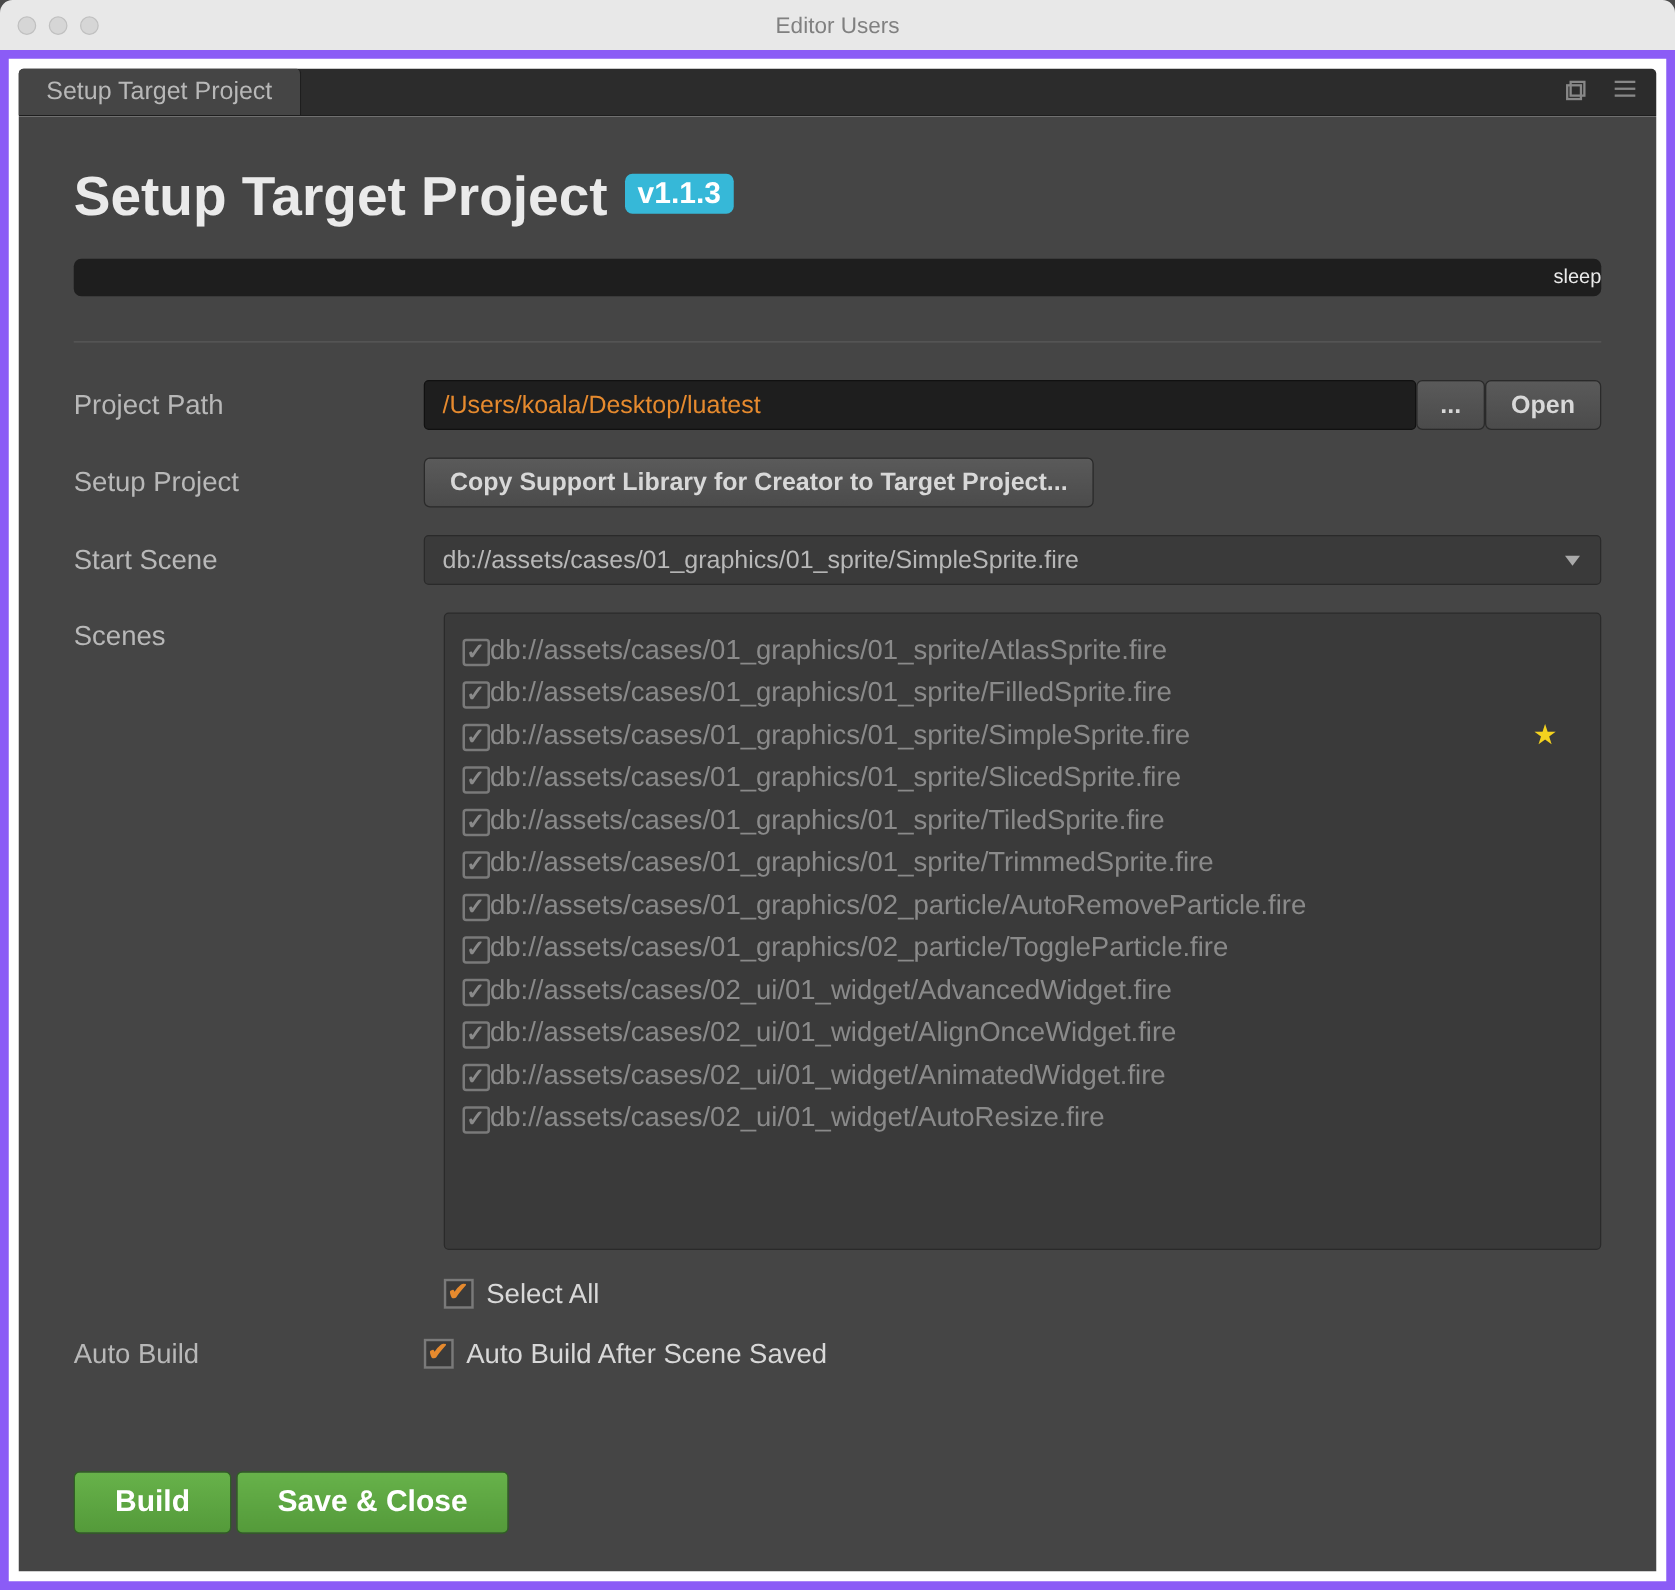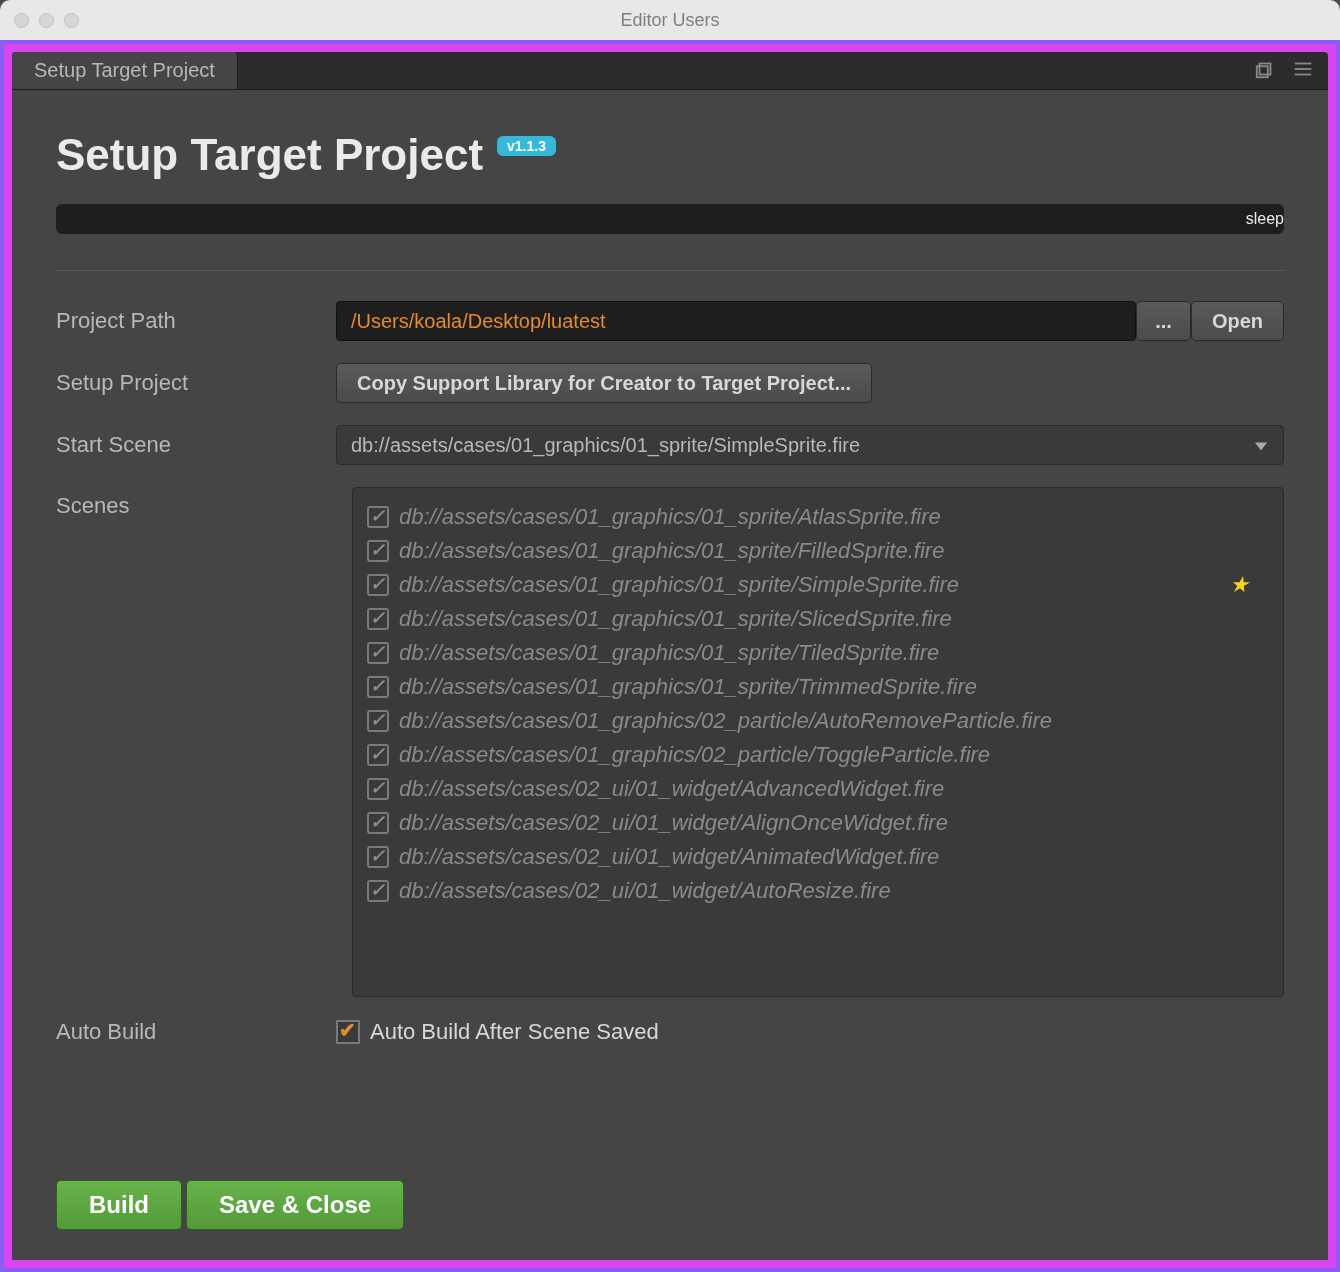--- a/index.html
+++ b/index.html
@@ -18,23 +18,23 @@
     border-top-right-radius: 10px;
     display: flex;
     align-items: center;
     padding: 0 14px;
     position: relative;
   }
   .traffic-lights { display: flex; gap: 10px; position: absolute; left: 14px; }
   .dot { width: 15px; height: 15px; border-radius: 50%; background: #d6d6d6; border: 1px solid #c0c0c0; }
   .titlebar-title { flex: 1; text-align: center; color: #808080; font-size: 18px; }
   .window-body {
-    background: #d946ef;
+    background: #ffffff;
     height: calc(100% - 40px);
-    border: 4px solid #8b5cf6;
+    border: 7px solid #8b5cf6;
     position: relative;
   }
   .tabbar {
     height: 38px;
     background: #2c2c2c;
     border-bottom: 1px solid #1e1e1e;
     display: flex;
     align-items: stretch;
     margin: 8px 8px 0 8px;
     border-radius: 4px 4px 0 0;
@@ -57,21 +57,21 @@
     padding: 40px 44px 30px 44px;
     height: calc(100% - 54px);
     display: flex;
     flex-direction: column;
   }
   .page-title-row { display: flex; align-items: flex-start; gap: 14px; margin-bottom: 24px; }
   .page-title { font-size: 44px; font-weight: 700; color: #eaeaea; }
   .version-badge {
     background: #36b8d8;
     color: #fff;
-    font-size: 14px;
+    font-size: 24px;
     font-weight: 600;
     padding: 2px 10px;
     border-radius: 6px;
     margin-top: 6px;
   }
   .status-bar {
     background: #1e1e1e;
     color: #eaeaea;
     text-align: right;
     font-size: 16px;
@@ -128,27 +128,25 @@
     border-radius: 4px;
     height: 510px;
     overflow-y: scroll;
     padding: 12px 10px;
     position: relative;
   }
   .scenes-list::-webkit-scrollbar { width: 14px; background: #3a3a3a; }
   .scenes-list::-webkit-scrollbar-thumb { background: #666; border-radius: 7px; }
   .scene-item {
     display: flex;
-    align-items: center;
-    gap: 10px;
+    align-items: flex-end;
     padding: 4px 4px;
     color: #8a8a8a;
     font-size: 22px;
     position: relative;
-    font-style: italic;
   }
   .scene-check {
     width: 22px; height: 22px;
     border: 2px solid #7a7a7a;
     border-radius: 3px;
     flex-shrink: 0;
     position: relative;
     background: #3a3a3a;
   }
   .scene-check::after {
@@ -311,20 +309,24 @@
               <div class="scene-check"></div>
               <span>db://assets/cases/02_ui/01_widget/AnimatedWidget.fire</span>
             </div>
             <div class="scene-item">
               <div class="scene-check"></div>
               <span>db://assets/cases/02_ui/01_widget/AutoResize.fire</span>
             </div>
           </div>
       </div>
 
+      <div class="checkbox-row scenes-sublabel">
+        <div class="checkbox-box checked"></div>
+        <span>Select All</span>
+      </div>
 
       <div class="form-row">
         <div class="form-label">Auto Build</div>
         <div class="checkbox-row">
           <div class="checkbox-box checked"></div>
           <span>Auto Build After Scene Saved</span>
         </div>
       </div>
 
     </div>

